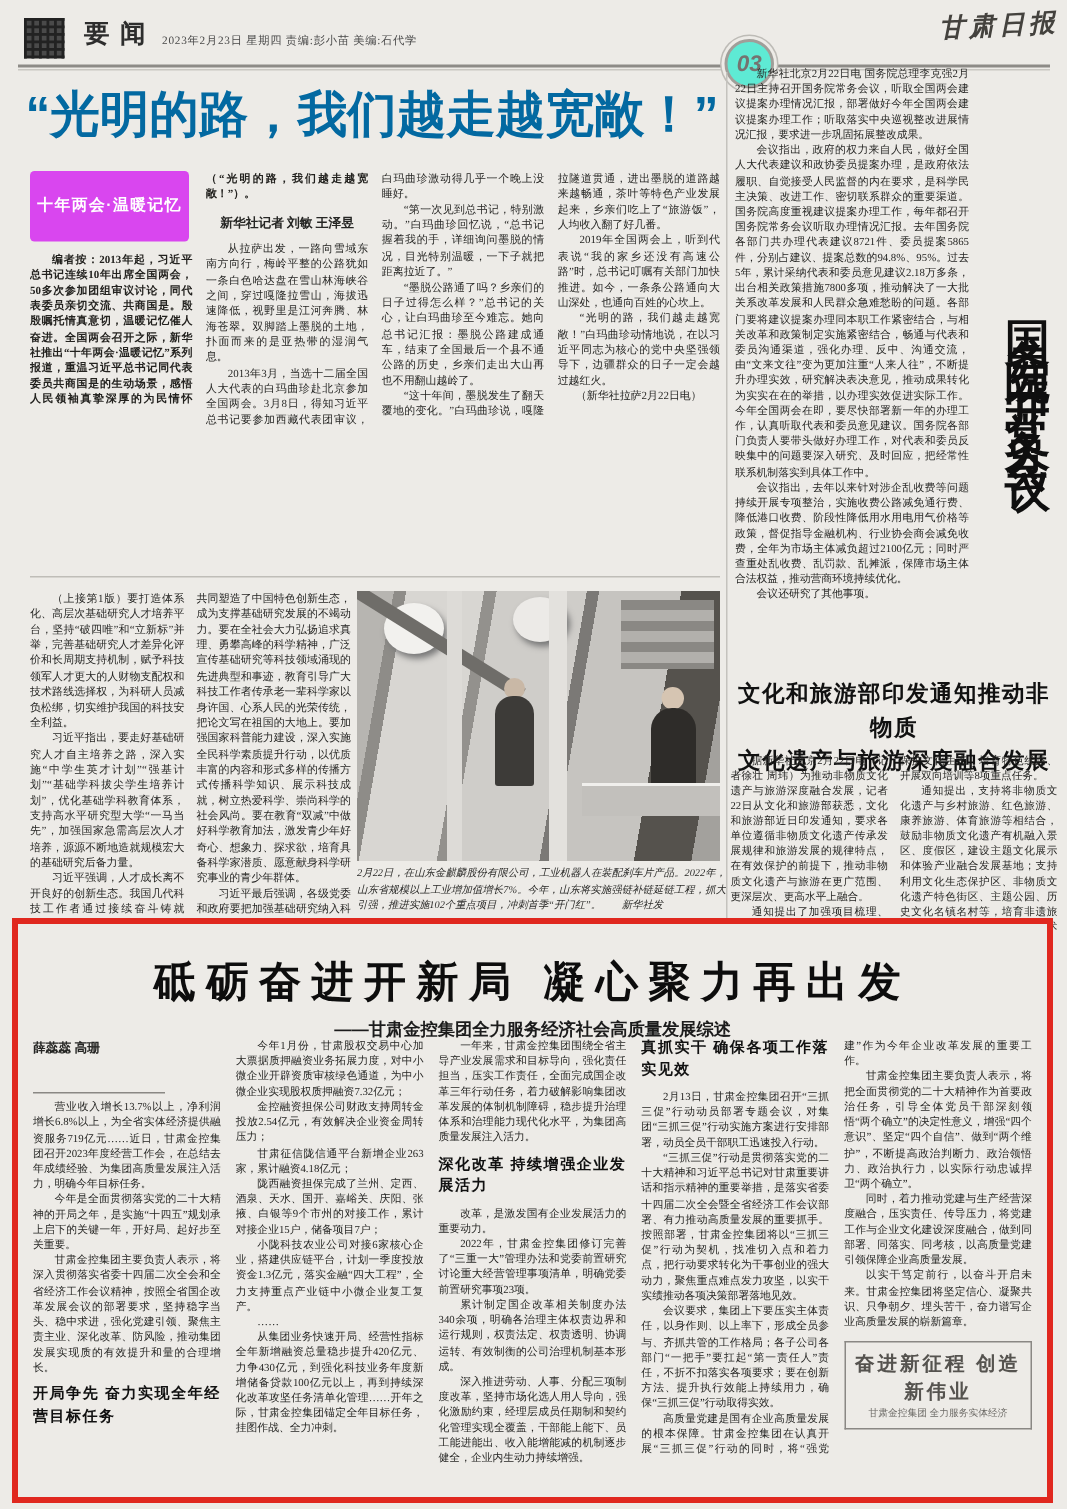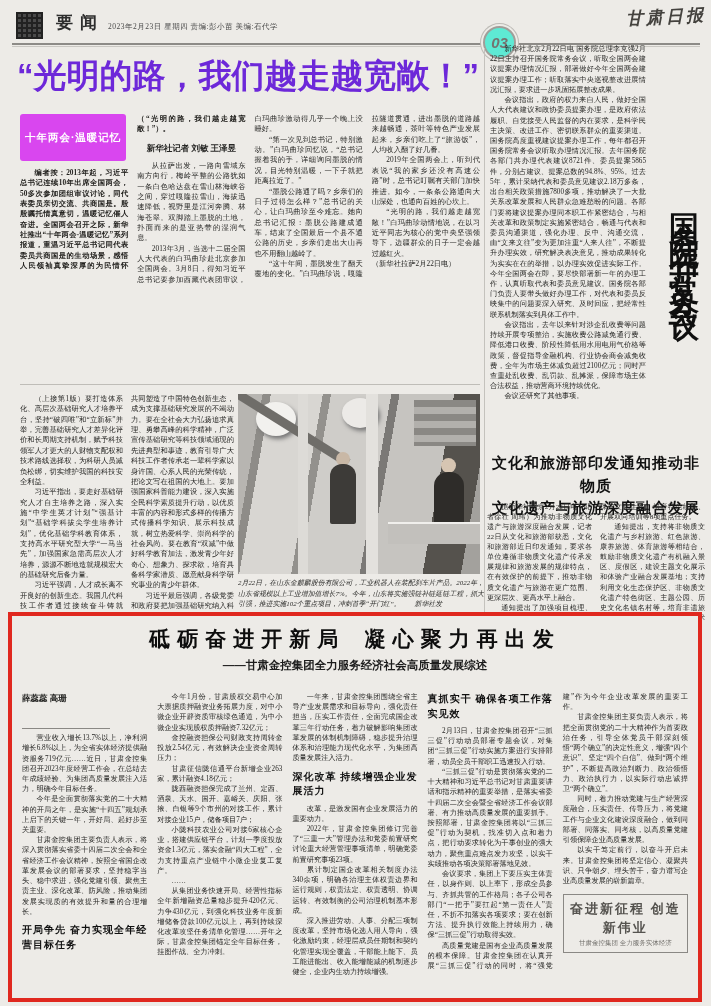--- a/index.html
+++ b/index.html
@@ -25,32 +25,32 @@
   
   .flow{overflow:hidden;font-size:7.3px;line-height:1.42;text-align:justify;color:#262624;}
   .flow p{margin:0;text-indent:2em;}
   .flow p.tag{background:#d946ef;color:#fff;text-indent:0;text-align:center;
       font-family:"Liberation Sans","DejaVu Sans",sans-serif;font-weight:bold;font-size:10.5px;
       padding:16px 2px;border-radius:3px;margin:0 2px 7px 0;letter-spacing:1px;}
   .flow p.note{font-weight:bold;color:#23221f;}
   .flow p.byline{text-indent:0;text-align:center;font-weight:bold;font-size:8.5px;margin:7px 0;}
   .flow p.author{text-indent:0;font-weight:bold;font-size:8.5px;margin-bottom:4px;
       border-bottom:1px solid #8a8884;padding-bottom:24px;width:70%;}
-  .flow p.dateline{text-align:left;text-indent:0;}
+  .flow p.dateline{text-align:center;text-indent:0;}
   .flow p.subhead{font-family:"Liberation Sans","DejaVu Sans",sans-serif;font-weight:bold;
       font-size:10px;line-height:1.45;text-indent:0;margin:6px 0 5px;color:#111;letter-spacing:1px;}
   .flow p.slogan{border:1px solid #8a8884;border-bottom:none;margin-top:8px;padding:5px 2px 1px;
       text-indent:0;text-align:center;font-family:"Liberation Sans","DejaVu Sans",sans-serif;
       font-weight:bold;font-size:13px;letter-spacing:2px;color:#55534f;break-inside:avoid;}
   .flow p.slogan-sub{border:1px solid #8a8884;border-top:none;padding:0 2px 5px;text-indent:0;
       text-align:center;font-size:6.5px;color:#6d6b67;break-inside:avoid;}
   
   .lead-hl{left:14px;top:54px;width:468px;margin:0;text-align:center;
       font-family:"Liberation Sans","DejaVu Sans",sans-serif;font-size:33px;font-weight:bold;
-      color:#6d28d9;letter-spacing:0px;white-space:nowrap;}
+      color:#0369a1;letter-spacing:0px;white-space:nowrap;}
   .lead-cols{left:20px;top:114px;width:460px;height:262px;column-count:4;column-gap:9px;}
   .mid-rule{left:20px;top:384px;width:460px;border-top:1px solid #bfbdb8;}
   .jump-cols{left:20px;top:394px;width:214px;height:248px;column-count:2;column-gap:8px;}
   
   .photo{left:238px;top:394px;width:242px;height:180px;overflow:hidden;background:
       linear-gradient(100deg,#b7b5b1 0 9%,#8e8c88 9% 12%,#d8d6d2 12% 31%,#93918d 31% 34%,
       #cfcdc9 34% 56%,#7b7976 56% 59%,#c6c4c0 59% 79%,#55524d 79% 93%,#a3a19d 93%);}
   .photo .blob1{left:18px;top:8px;width:40px;height:34px;border-radius:50%;background:#f2f1ee;box-shadow:2px 3px 4px #777;}
   .photo .blob2{left:104px;top:4px;width:36px;height:30px;border-radius:50%;background:#eceae7;box-shadow:2px 3px 4px #777;}
   .photo .beam1{left:-10px;top:30px;width:130px;height:9px;background:#6f6d69;transform:rotate(32deg);}
@@ -71,22 +71,22 @@
   .council-hl{left:648px;top:46px;width:56px;height:396px;writing-mode:vertical-rl;
       font-family:"Liberation Sans","DejaVu Sans",sans-serif;font-size:30px;font-weight:bold;
       letter-spacing:12px;color:#0f0f0f;text-align:center;}
   
   .culture-hl{left:487px;top:452px;width:218px;text-align:center;
       font-family:"Liberation Sans","DejaVu Sans",sans-serif;font-weight:bold;font-size:15px;
       line-height:1.5;letter-spacing:1px;color:#111;}
   .culture-cols{left:487px;top:502px;width:218px;height:138px;column-count:2;column-gap:8px;font-size:7.1px;}
   
   .feature-box{left:8px;top:612px;width:694px;height:390px;border:4px solid #e0281f;background:#edebe7;}
-  .feature-hl{margin:9px 0 0;text-align:center;font-family:Liberation Mono, monospace;
-      font-size:21px;font-weight:bold;letter-spacing:7px;color:#0d0d0d;}
+  .feature-hl{margin:20px 0 0;text-align:center;font-family:Liberation Sans, sans-serif;
+      font-size:28px;font-weight:bold;letter-spacing:7px;color:#0d0d0d;}
   .feature-sub{margin-top:5px;text-align:center;font-family:"Liberation Sans","DejaVu Sans",sans-serif;
       font-size:11.5px;font-weight:bold;color:#1c1c1c;}
   .feature-cols{position:absolute;left:10px;right:10px;top:76px;bottom:6px;
       column-count:5;column-gap:10px;font-size:7.2px;}
 </style>
 </head>
 <body>
 
 <div class="abs qr"></div>
 <div class="abs section-title">要闻</div>

